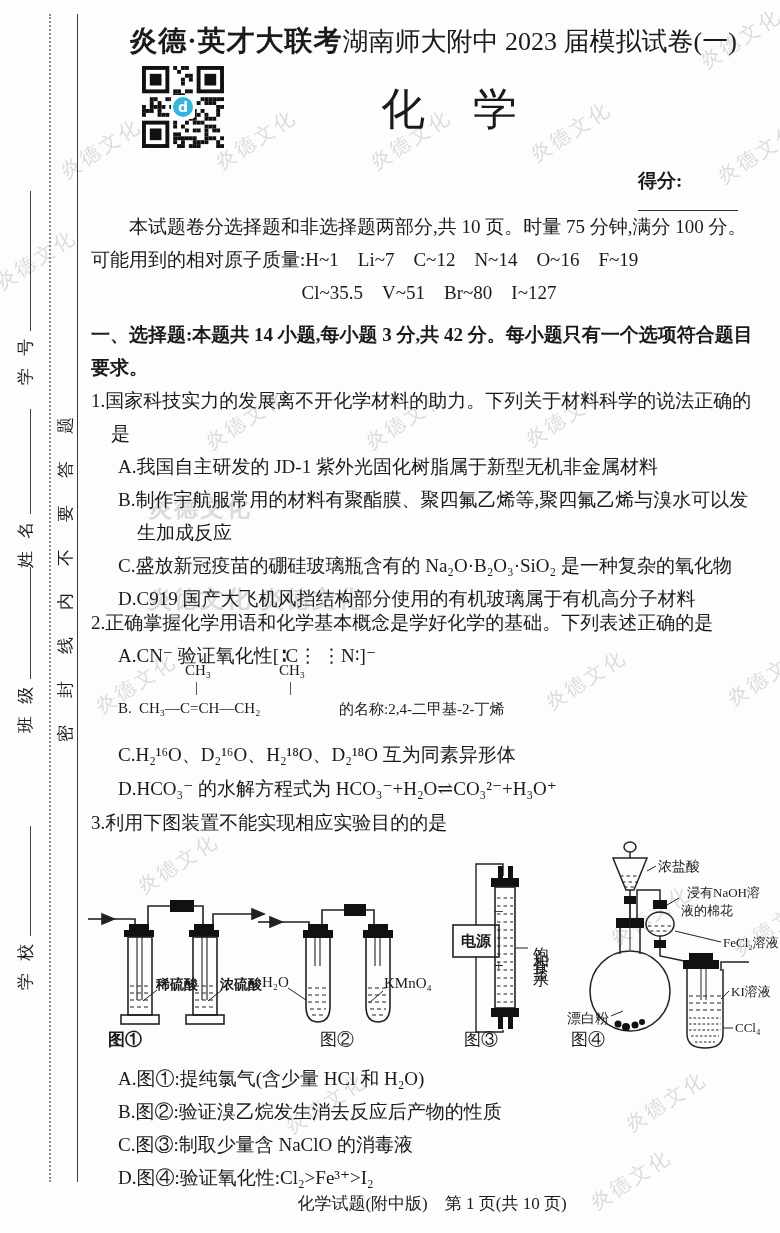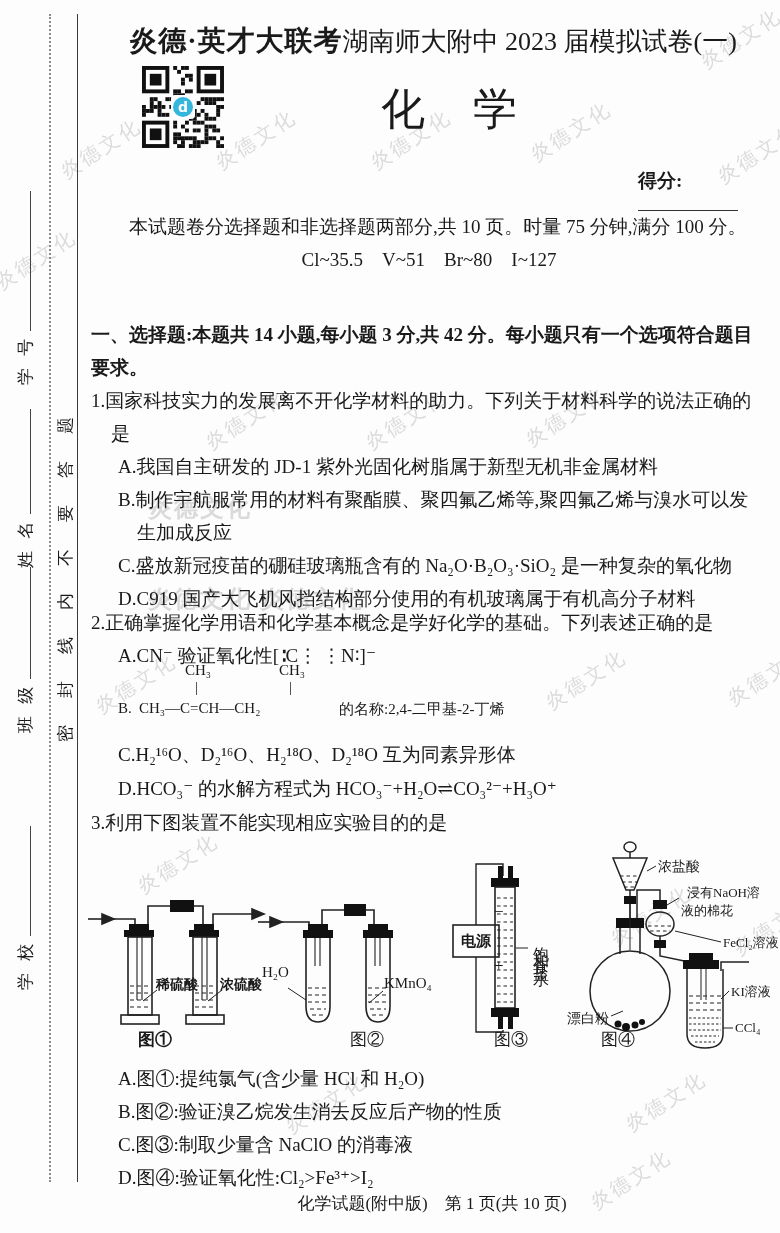--- a/index.html
+++ b/index.html
@@ -34,21 +34,21 @@
   .question{padding-left:20px;text-indent:-20px;}
   .option{margin-left:27px;padding-left:19px;text-indent:-19px;}
   
   .structwrap{position:absolute;left:91px;top:662px;width:676px;height:78px;font-size:15px;z-index:1;}
   .structwrap span{position:absolute;white-space:nowrap;}
   
   .fig{position:absolute;z-index:1;}
   .fig svg{position:absolute;left:0;top:0;}
   .flabel{position:absolute;font-size:14px;white-space:nowrap;z-index:2;}
   .flabel13{position:absolute;font-size:13px;white-space:nowrap;z-index:2;}
-  .fcap{position:absolute;font-size:17px;text-align:right;z-index:2;}
+  .fcap{position:absolute;font-size:17px;text-align:left;z-index:2;}
   .vsol{position:absolute;writing-mode:vertical-rl;text-orientation:upright;font-size:16px;
         letter-spacing:6px;z-index:2;}
   .powerlbl{position:absolute;font-size:15px;font-weight:700;text-align:center;z-index:2;}
   .sign{position:absolute;font-size:17px;z-index:2;}
   
   .footer{position:absolute;left:432px;top:1192px;transform:translateX(-50%);font-size:17px;
           white-space:nowrap;z-index:1;}
   
   #qr{position:absolute;left:142px;top:66px;width:82px;height:82px;z-index:1;}
 </style>
@@ -233,20 +233,21 @@
   <div class="titleline">
     <span class="brush">炎德·英才大联考</span><span class="title-rest">湖南师大附中 2023 届模拟试卷(一)</span>
   </div>
   <div class="subject">化　学</div>
   <div class="score">
     <span>得分:</span><span class="scoreline"></span>
   </div>
 
   <div class="blk" style="top:210px;">
     <div class="indent2">本试题卷分选择题和非选择题两部分,共 10 页。时量 75 分钟,满分 100 分。</div>
+    <div>可能用到的相对原子质量:H~1　Li~7　C~12　N~14　O~16　F~19</div>
     <div class="centerline">Cl~35.5　V~51　Br~80　I~127</div>
   </div>
 
   <div class="blk bold" style="top:318px;">一、选择题:本题共 14 小题,每小题 3 分,共 42 分。每小题只有一个选项符合题目要求。</div>
 
   <div class="blk" style="top:384px;">
     <div class="question">1.国家科技实力的发展离不开化学材料的助力。下列关于材料科学的说法正确的是</div>
     <div class="option">A.我国自主研发的 JD-1 紫外光固化树脂属于新型无机非金属材料</div>
     <div class="option">B.制作宇航服常用的材料有聚酯膜、聚四氟乙烯等,聚四氟乙烯与溴水可以发生加成反应</div>
     <div class="option">C.盛放新冠疫苗的硼硅玻璃瓶含有的 Na₂O·B₂O₃·SiO₂ 是一种复杂的氧化物</div>
@@ -347,21 +348,21 @@
         <rect x="107" y="82" width="30" height="8" fill="#111" stroke="none"></rect>
         <rect x="112" y="76" width="20" height="6" fill="#111" stroke="none"></rect>
         <path d="M110,90 V158 Q110,174 122,174 Q134,174 134,158 V90"></path>
         <path d="M119,90 V118 M124,90 V118" stroke-width="1.1"></path>
         <g stroke-width="1" stroke-dasharray="4 3">
           <path d="M112,140 H132 M112,147 H132 M112,154 H132 M114,161 H130 M116,167 H128"></path>
         </g>
       </g>
       <path d="M32,140 L50,152 M127,143 L113,155" stroke="#222" stroke-width="1"></path>
     </svg>
-    <div class="flabel" style="left:6px;top:116px;font-size:15px;">H₂O</div>
+    <div class="flabel" style="left:6px;top:126px;font-size:15px;">H₂O</div>
     <div class="flabel" style="left:128px;top:127px;font-size:15px;">KMnO₄</div>
     <div class="fcap" style="left:64px;top:180px;width:64px;">图②</div>
   </div>
 
   <div class="fig" style="left:446px;top:848px;width:128px;height:200px;">
     <svg width="128" height="200" viewBox="0 0 128 200">
       <g stroke="#222" stroke-width="1.4" fill="none">
         <path d="M30,77 V16 H57 V28"></path>
         <path d="M30,109 V184 H57 V182"></path>
       </g>

